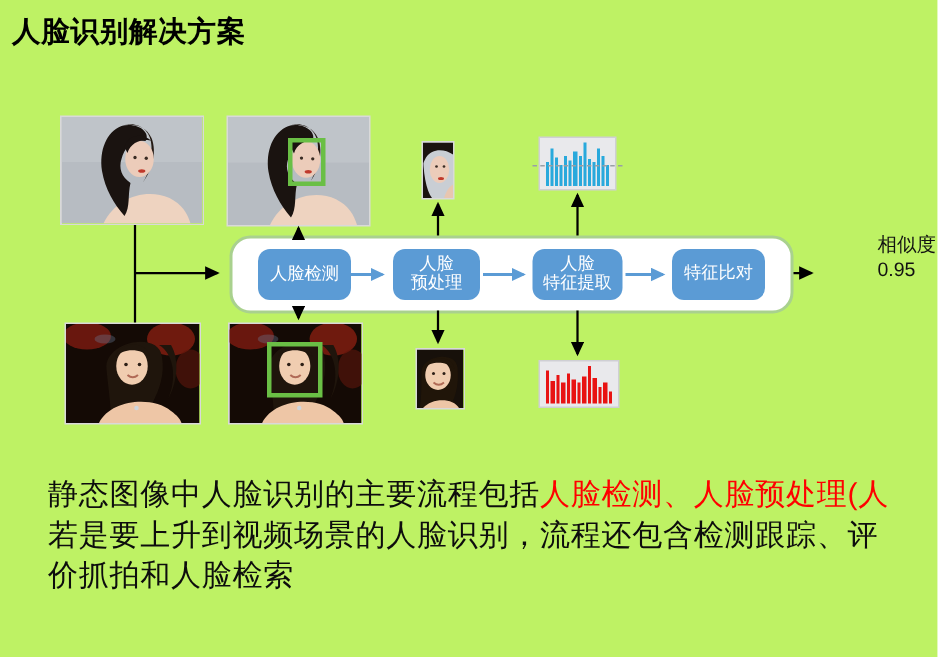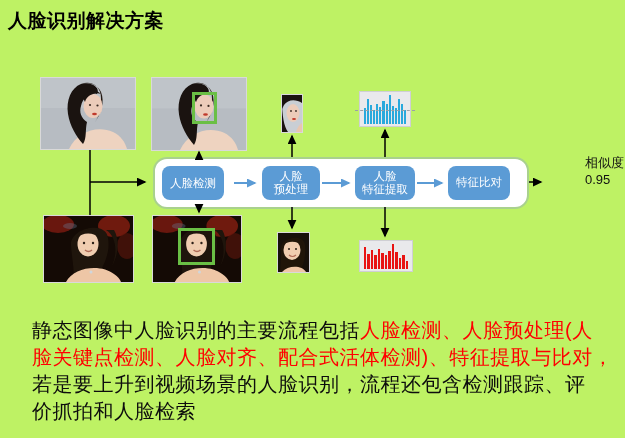--- a/index.html
+++ b/index.html
@@ -11,21 +11,21 @@
 
   
   .connectors{position:absolute;left:0;top:0;width:625px;height:438px;z-index:2;pointer-events:none;}
 
   
   .flow-container{position:absolute;left:153px;top:157px;width:372px;height:48px;
                   border:2px solid #a9d18e;border-radius:14px;background:#fff;z-index:1;}
   .flow-step{position:absolute;z-index:3;background:#5b9bd5;color:#fff;border-radius:8px;
              display:flex;align-items:center;justify-content:center;text-align:center;
              font-size:11.5px;line-height:1.12;white-space:pre-line;}
-  .step1{left:162px;top:166px;width:62px;height:34px;}
+  .step1{left:172px;top:166px;width:62px;height:34px;}
   .step2{left:262px;top:166px;width:58px;height:34px;}
   .step3{left:355px;top:166px;width:60px;height:34px;}
   .step4{left:448px;top:166px;width:62px;height:34px;font-family:Liberation Mono, monospace;}
 
   
   .photo{position:absolute;box-shadow:0 0 0 1px #d9d9d9;z-index:1;}
   .photo svg{display:block;width:100%;height:100%;}
   .p-top-a{left:41px;top:78px;width:94px;height:71px;}
   .p-top-b{left:152px;top:78px;width:94px;height:72px;}
   .p-top-face{left:282px;top:95px;width:20px;height:37px;}
@@ -219,18 +219,17 @@
   <div class="flow-step step2">人脸
 预处理</div>
   <div class="flow-step step3">人脸
 特征提取</div>
   <div class="flow-step step4">特征比对</div>
 
   <div class="similarity">相似度0.95</div>
 
   <div class="para">
     <div class="para-line"><span class="seg-black">静态图像中人脸识别的主要流程包括</span><span class="seg-red">人脸检测、人脸预处理(人</span></div>
-    <div class="para-line"><span class="seg-red">脸关键点检测、人脸对齐、配合式活体检测)、特征提取与比对，</span></div>
     <div class="para-line"><span class="seg-black">若是要上升到视频场景的人脸识别，流程还包含检测跟踪、评</span></div>
     <div class="para-line"><span class="seg-black">价抓拍和人脸检索</span></div>
   </div>
 
 </div>
 
 </body></html>

